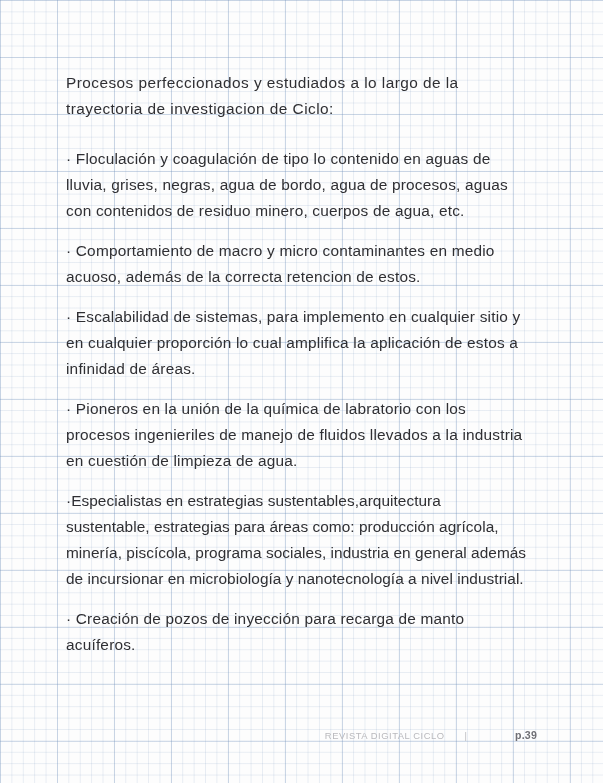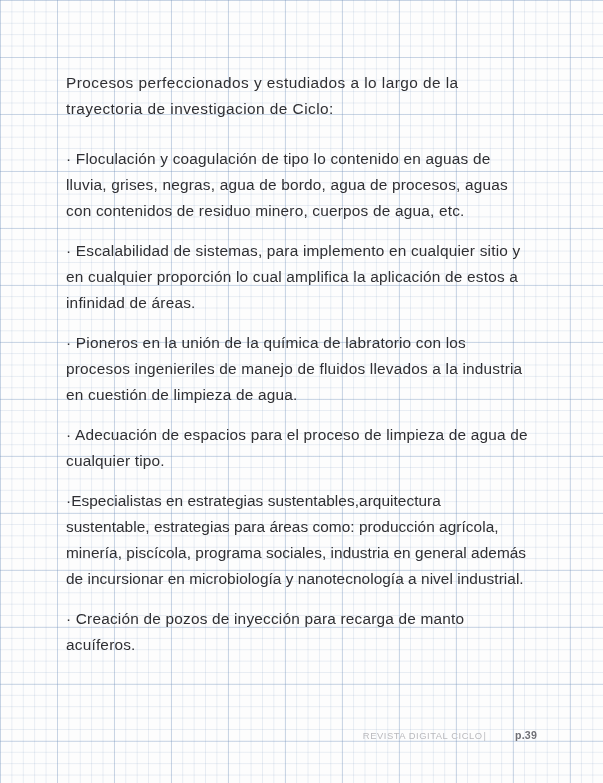--- a/index.html
+++ b/index.html
@@ -58,21 +58,21 @@
   .para.tight {
     letter-spacing: 0.05px;
   }
 
   .footer {
     position: absolute;
     right: 66px;
     bottom: 42px;
     display: flex;
     align-items: baseline;
-    gap: 1px;
+    gap: 20px;
     white-space: nowrap;
   }
   .footer-label {
     color: #b9b9bd;
     font-size: 9.4px;
     letter-spacing: 0.55px;
   }
   .footer-sep {
     color: #b9b9bd;
     font-size: 9.4px;
@@ -89,26 +89,26 @@
 <body>
 
 <div class="page">
 
   <div class="content">
 
     <p class="para lead">Procesos perfeccionados y estudiados a lo largo de la trayectoria de investigacion de Ciclo:</p>
 
     <p class="para">· Floculación y coagulación de tipo lo contenido en aguas de lluvia, grises, negras, agua de bordo, agua de procesos, aguas con contenidos de residuo minero, cuerpos de agua, etc.</p>
 
+    <p class="para"> · Comportamiento de macro y micro contaminantes en medio acuoso, además de la correcta retencion de estos.</p>
 
     <p class="para">· Escalabilidad de sistemas, para implemento en cualquier sitio y en cualquier proporción lo cual amplifica la  aplicación de estos a infinidad de áreas.</p>
 
     <p class="para"> · Pioneros en la unión de la química de labratorio con los procesos ingenieriles de manejo de fluidos llevados a la industria en cuestión de limpieza de agua.</p>
 
-    <p class="para"> · Adecuación de espacios para el proceso de limpieza de agua de cualquier  tipo.</p>
 
     <p class="para tight"> ·Especialistas en estrategias sustentables,arquitectura sustentable, estrategias para áreas como: producción agrícola, minería, piscícola, programa sociales, industria en general además de incursionar en microbiología y nanotecnología a nivel industrial.</p>
 
     <p class="para">· Creación de pozos de inyección para recarga de manto acuíferos.</p>
 
   </div>
 
   <div class="footer">
     <span class="footer-label">REVISTA DIGITAL CICLO</span>
     <span class="footer-sep">|</span>

